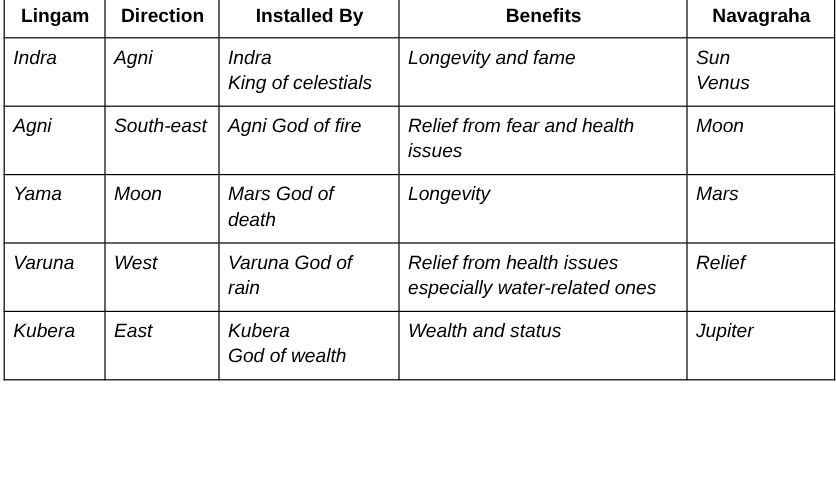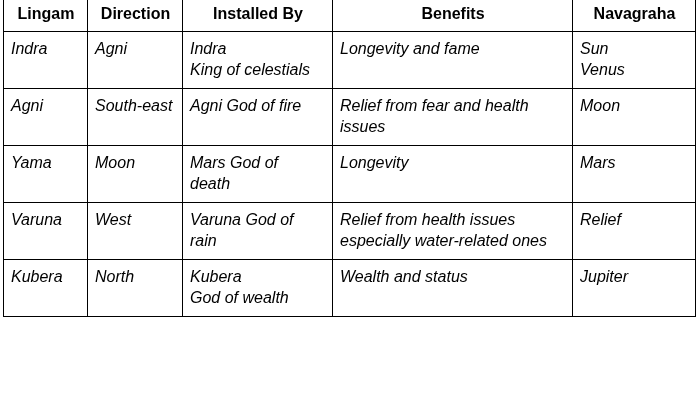--- a/index.html
+++ b/index.html
@@ -145,21 +145,21 @@
           </td>
         <td>
             <span class="cell-line">Relief</span>
           </td>
       </tr>
       <tr>
         <td>
             <span class="cell-line">Kubera</span>
           </td>
         <td>
-            <span class="cell-line">North</span>
+            <span class="cell-line">East</span>
           </td>
         <td>
             <span class="cell-line">Kubera
 God of wealth</span>
           </td>
         <td>
             <span class="cell-line">Wealth and status</span>
           </td>
         <td>
             <span class="cell-line">Jupiter</span>

